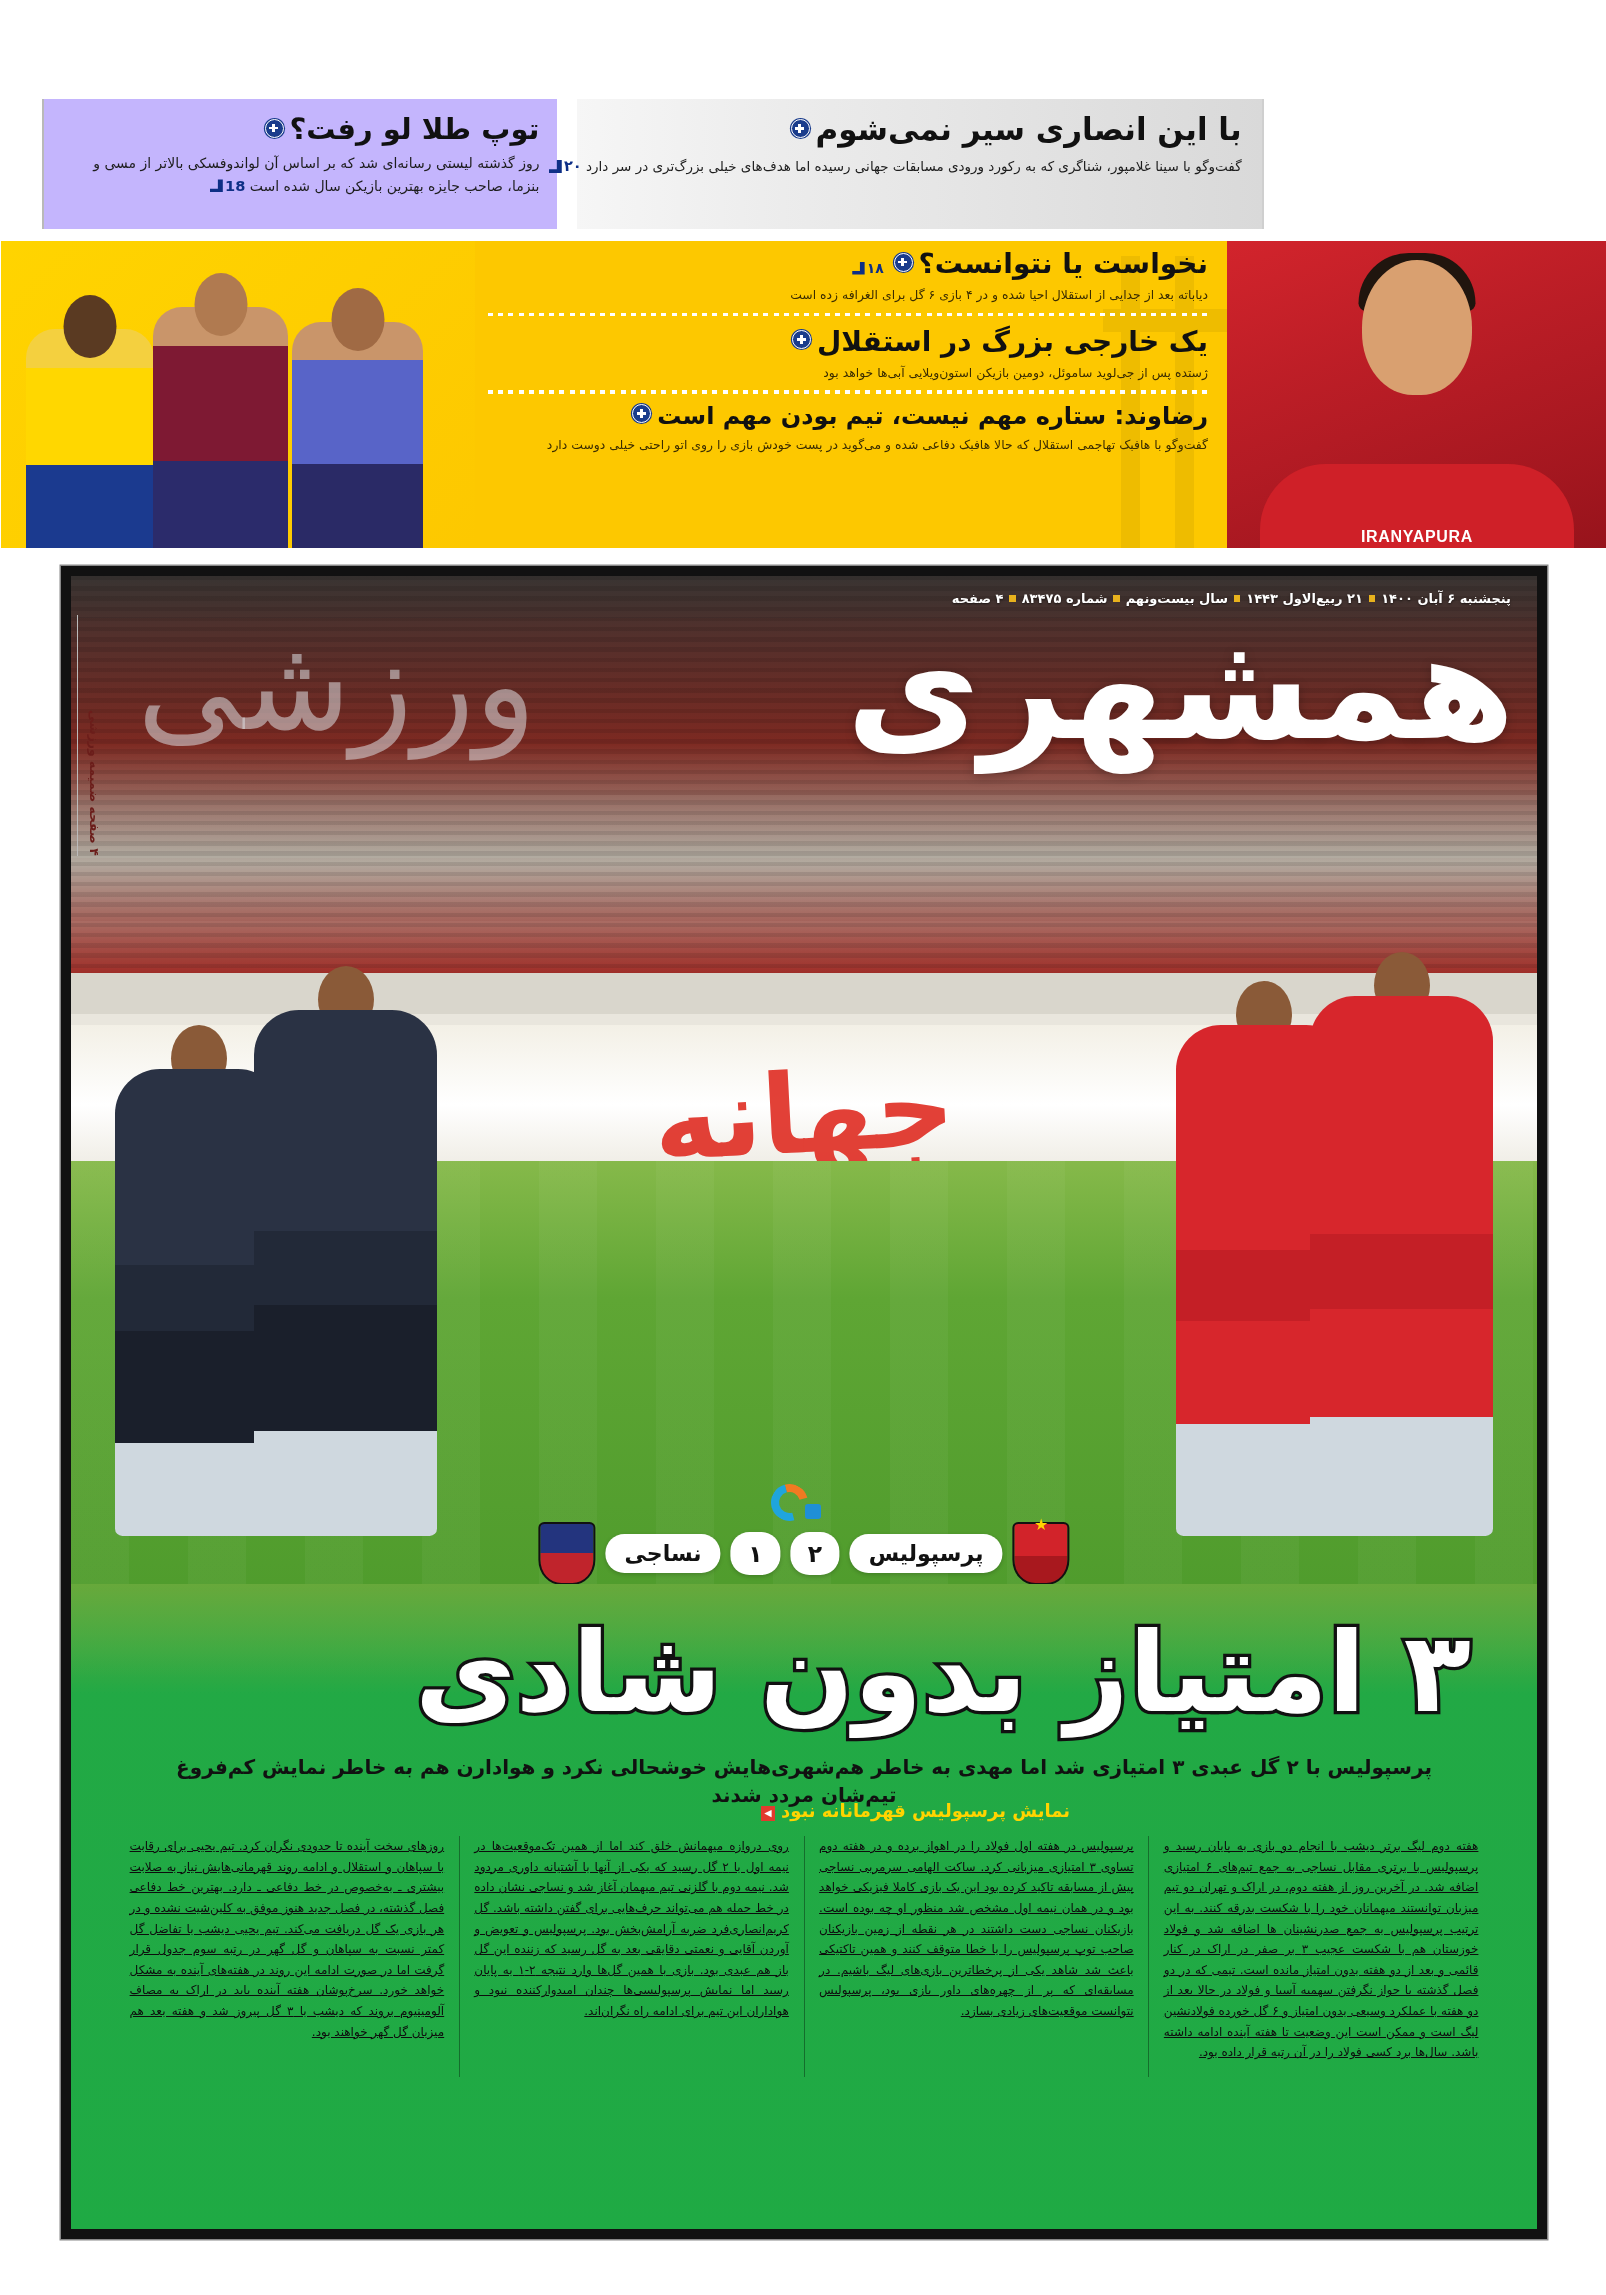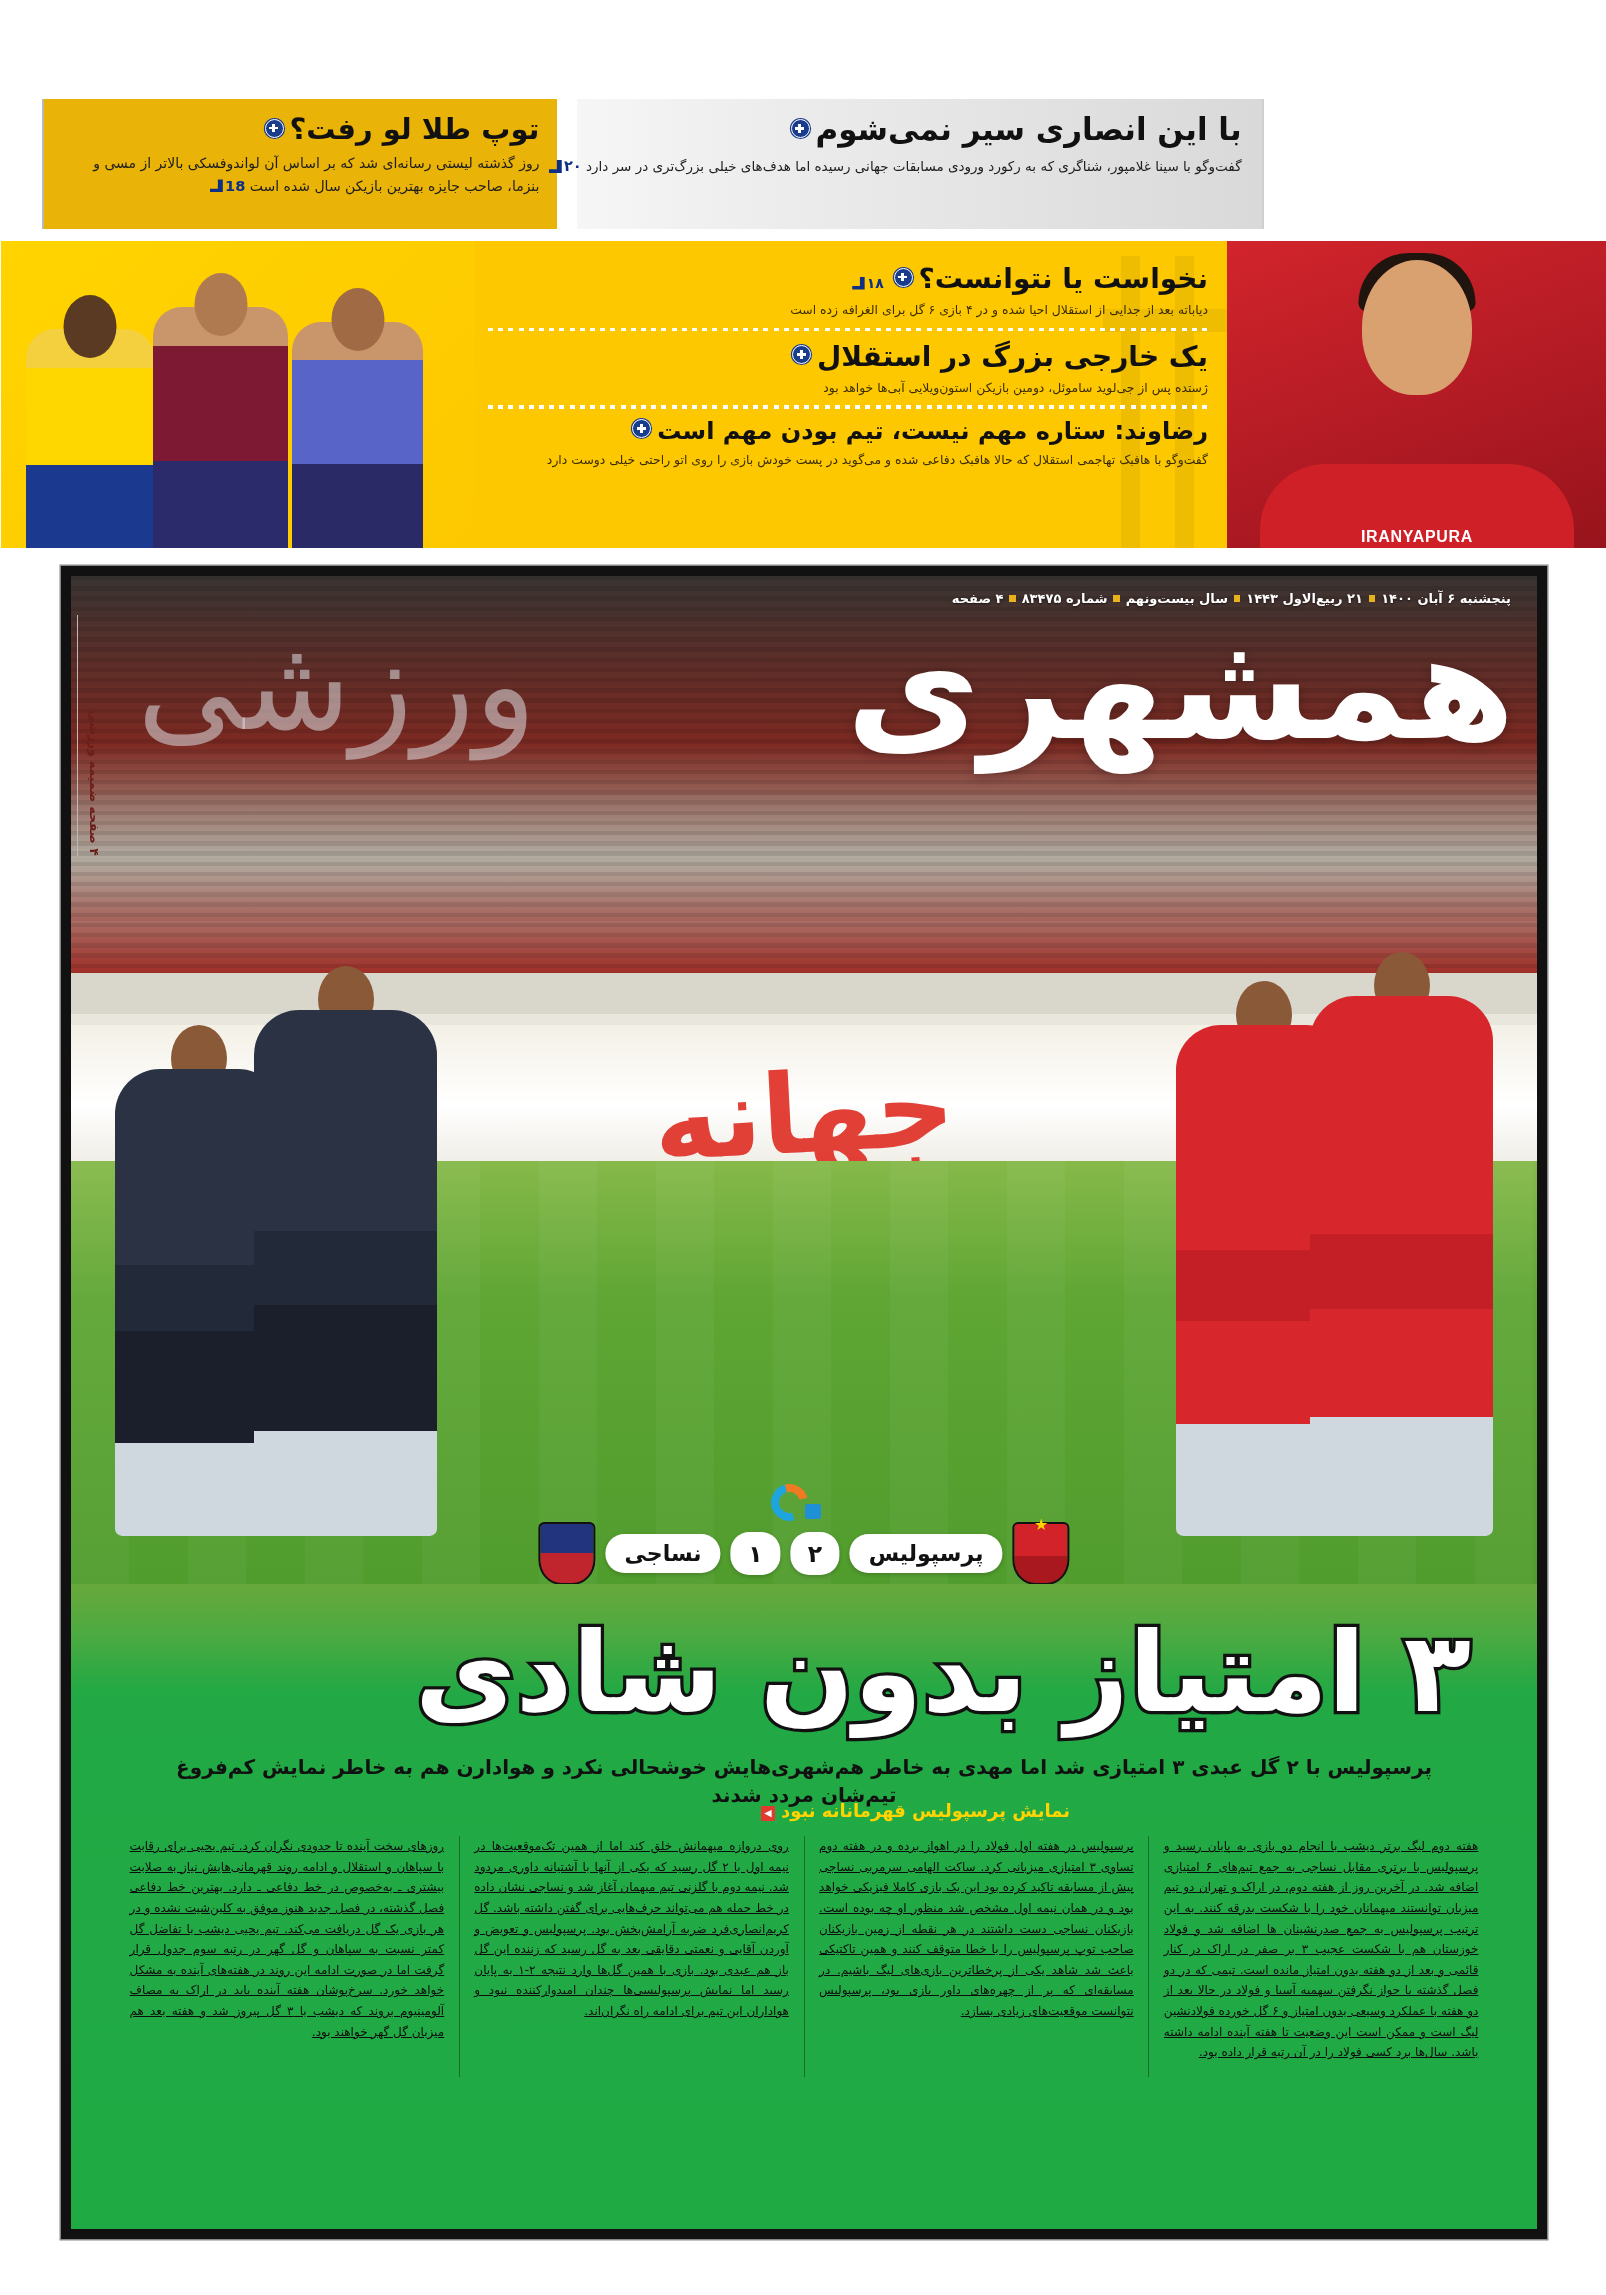--- a/index.html
+++ b/index.html
@@ -12,21 +12,21 @@
   }
   .page { position: relative; width: 1607px; height: 2295px; background:#fff; }
 
   
   .top-strip {
     position: absolute; left: 0; top: 0; width: 1607px; height: 241px;
     background: #ffffff;
   }
   .top-left-box {
     position: absolute; left: 42px; top: 99px; width: 515px; height: 130px;
-    background: #eab308;
+    background: #c4b5fd;
     border-left: 2.2px solid #b9b9b9;
   }
   .top-mid-box {
     position: absolute; left: 577px; top: 99px; width: 687px; height: 130px;
     background: linear-gradient(to left, #d9d9d9 0%, #ececec 70%, #f6f6f6 100%);
     border-right: 2.2px solid #cfcfcf;
   }
   .tb-head {
     text-align: right; direction: rtl;
     font-weight: 900; color: #111;
@@ -112,21 +112,21 @@
     width:241px; height:45px; border-radius:25px; background:#c98e5e;
   }
   .yb-person .jersey-text {
     position:absolute; left:50%; bottom:86px; transform:translateX(-50%);
     color:#fff; font-size:16px; font-weight:800; letter-spacing:0.7px;
     font-family:"Liberation Sans", sans-serif; direction:ltr;
   }
 
   .yb-content {
     position:absolute; left: 475px; top: 0; right: 380px; height: 307px;
-    padding: 20px 19px 0 13px;
+    padding: 5px 19px 0 13px;
   }
   .yb-item { direction:rtl; text-align:right; }
   .yb-head { font-size: 28px; font-weight: 900; color:#111; line-height:1.25; }
   .yb-head-sm { font-size: 24px; }
   .yb-sub  { font-size: 12.4px; color:#3a2c00; padding-top:5.1px; line-height:1.5; }
   .yb-dots {
     height: 3.7px; margin: 8px 0 7.3px 0;
     background-image: repeating-linear-gradient(to right, #fff 0 5.1px, transparent 5.1px 10.2px);
   }
   .yb-plus {

